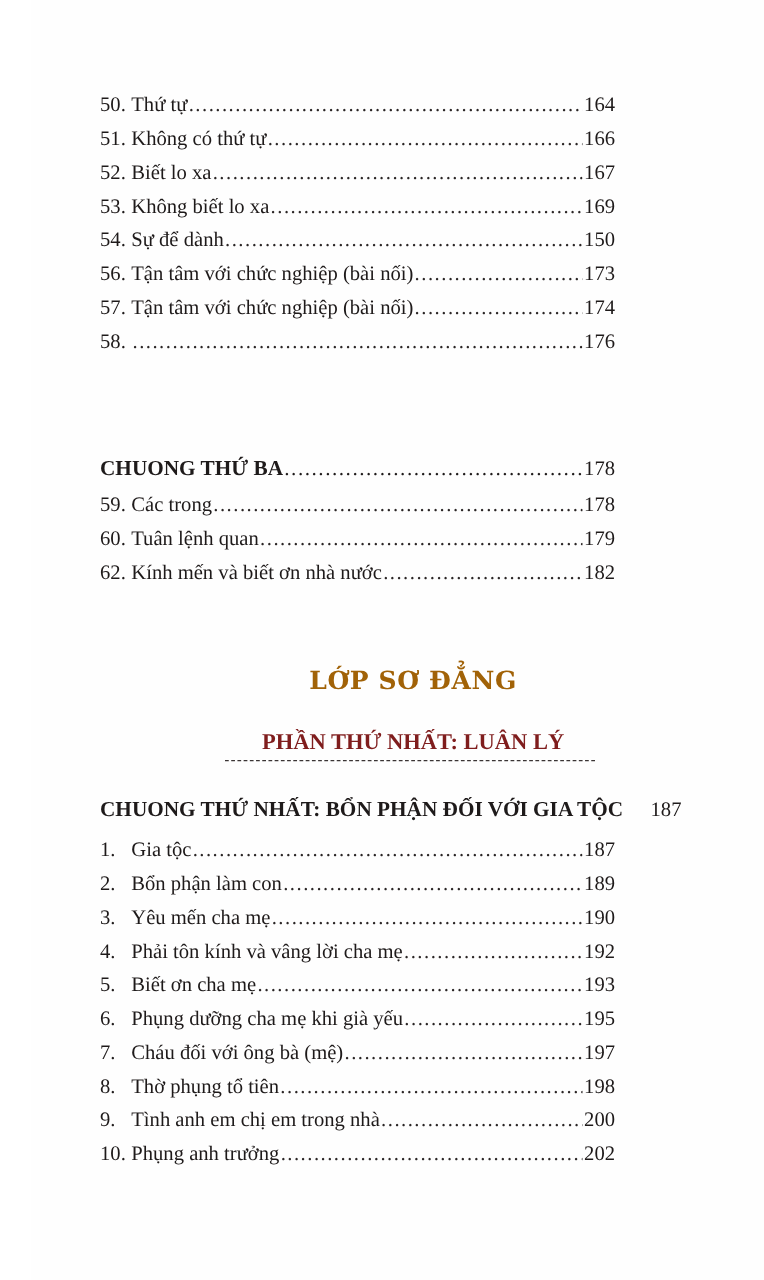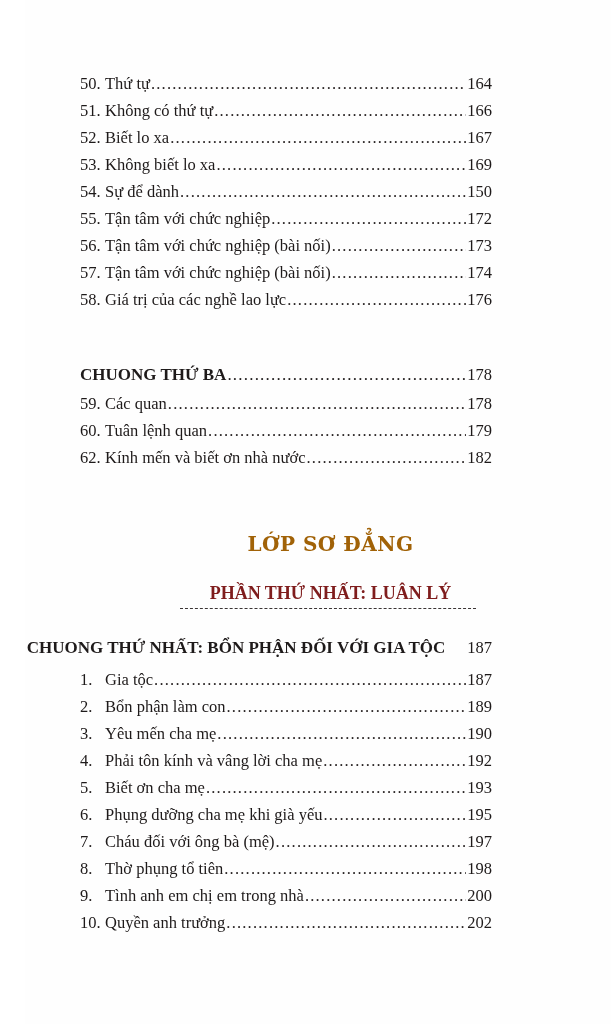--- a/index.html
+++ b/index.html
@@ -58,21 +58,20 @@
       min-width: 24px;
     }
     .chapter {
       display: flex;
       align-items: baseline;
       height: 30px;
       line-height: 30px;
       font-size: 17px;
       font-weight: bold;
       white-space: nowrap;
-      justify-content: flex-end;
     }
     .chapter .dots {
       flex: 1 1 auto;
       overflow: hidden;
       font-weight: normal;
       letter-spacing: 1.2px;
       margin: 0 1px;
     }
     .chapter .dots::before {
       content: "................................................................................................................................................................................................................................................";
@@ -139,54 +138,47 @@
       <span class="dots"></span>
       <span class="page-no">169</span>
     </div>
     <div class="row">
       <span class="num">54.</span>
       <span class="title">Sự để dành</span>
       <span class="dots"></span>
       <span class="page-no">150</span>
     </div>
     <div class="row">
-      <span class="num">55.</span>
-      <span class="title">Tận tâm với chức nghiệp</span>
-      <span class="dots"></span>
-      <span class="page-no">172</span>
-    </div>
-    <div class="row">
       <span class="num">56.</span>
       <span class="title">Tận tâm với chức nghiệp (bài nối)</span>
       <span class="dots"></span>
       <span class="page-no">173</span>
     </div>
     <div class="row">
       <span class="num">57.</span>
       <span class="title">Tận tâm với chức nghiệp (bài nối)</span>
       <span class="dots"></span>
       <span class="page-no">174</span>
     </div>
     <div class="row">
       <span class="num">58.</span>
-      <span class="title">Giá trị của các nghề lao lực</span>
       <span class="dots"></span>
       <span class="page-no">176</span>
     </div>
   </div>
 
   <div class="toc" style="top:360px;">
     <div class="chapter">
       <span>CHUONG THỨ BA</span>
       <span class="dots"></span>
       <span class="page-no">178</span>
     </div>
     <div class="row">
       <span class="num">59.</span>
-      <span class="title">Các quan</span>
+      <span class="title">Các trong</span>
       <span class="dots"></span>
       <span class="page-no">178</span>
     </div>
     <div class="row">
       <span class="num">60.</span>
       <span class="title">Tuân lệnh quan</span>
       <span class="dots"></span>
       <span class="page-no">179</span>
     </div>
     <div class="row">
@@ -256,19 +248,19 @@
       <span class="page-no">198</span>
     </div>
     <div class="row">
       <span class="num wide">9.</span>
       <span class="title">Tình anh em chị em trong nhà</span>
       <span class="dots"></span>
       <span class="page-no">200</span>
     </div>
     <div class="row">
       <span class="num wide">10.</span>
-      <span class="title">Quyền anh trưởng</span>
+      <span class="title">Phụng anh trưởng</span>
       <span class="dots"></span>
       <span class="page-no">202</span>
     </div>
   </div>
 
 </div>
 
 </body></html>

